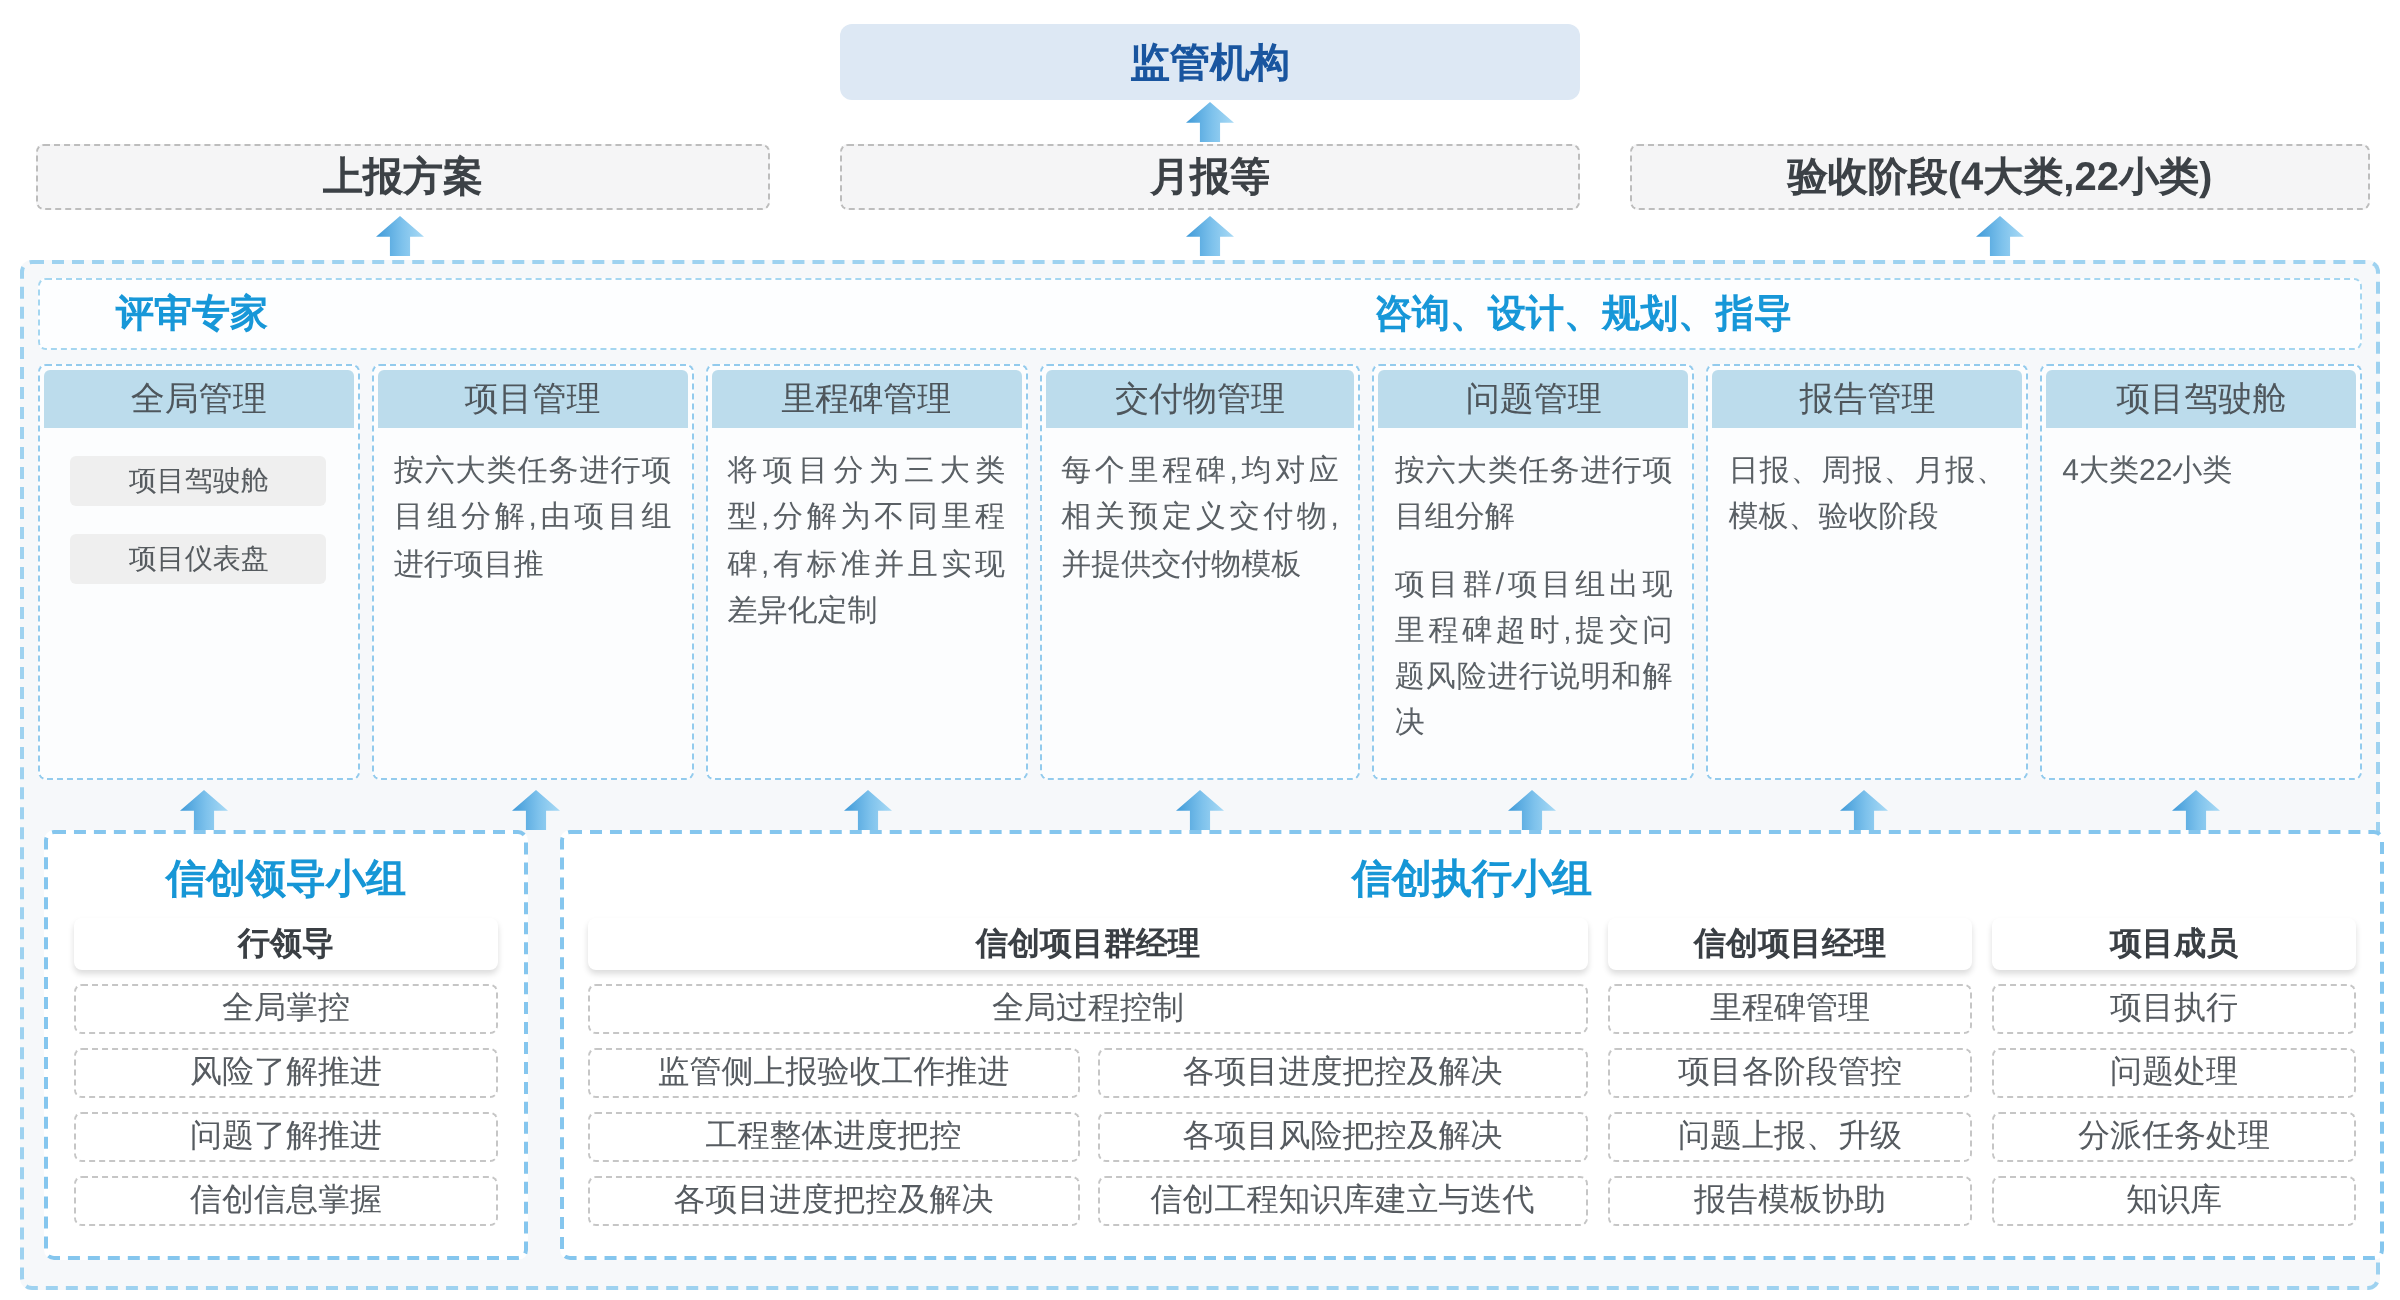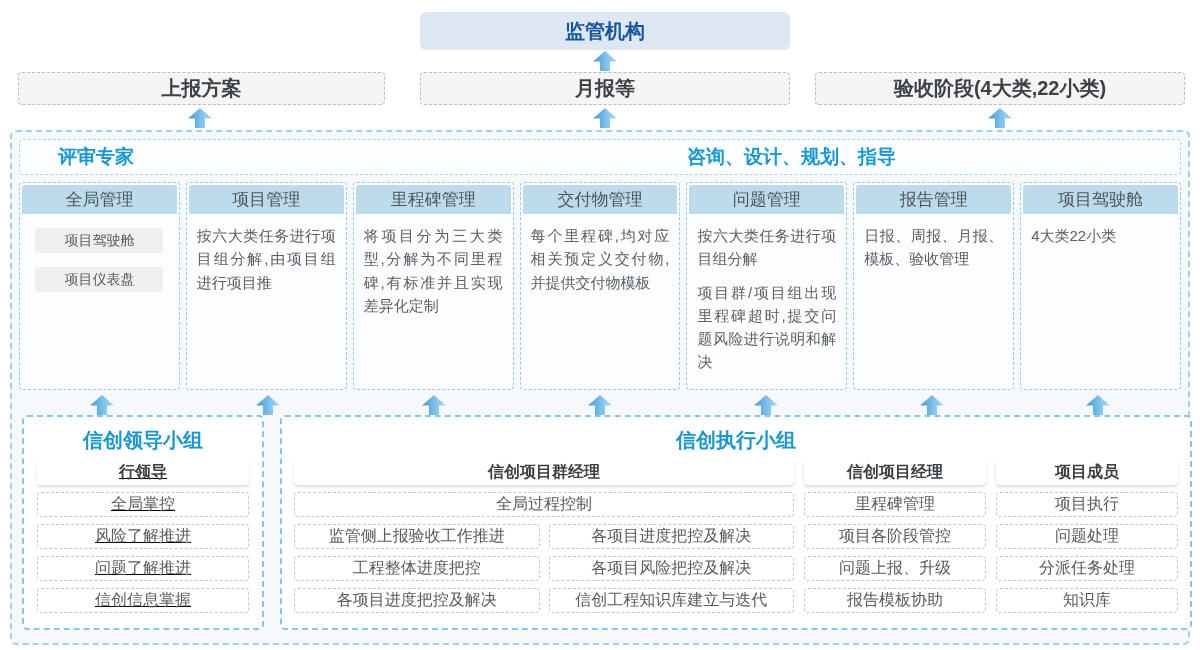--- a/index.html
+++ b/index.html
@@ -53,21 +53,21 @@
   .grp-title { text-align:center; margin-top:8px; height:32px; line-height:30px;
     color:#1696d6; font-weight:bold; font-size:20px; }
   .role-box { height:26px; background:#fff; border-radius:4px;
     box-shadow:0 2px 3px rgba(0,0,0,.14); display:flex; align-items:center; justify-content:center;
     color:#3a3f44; font-weight:bold; font-size:16px; }
   .item-box { height:25px; border:1.5px dashed #c6c6c6; border-radius:4px;
     display:flex; align-items:center; justify-content:center;
     color:#565b60; font-size:16px; background:#fff; }
 
   .grp-leader { width:242px; margin-right:16px; }
-  .leader-inner { padding:2px 13px 0 13px; display:flex; flex-direction:column; gap:7px;text-decoration:underline; }
+  .leader-inner { padding:2px 13px 0 13px; display:flex; flex-direction:column; gap:7px; }
 
   .grp-exec { flex:1; }
   .exec-inner { padding:2px 12px 0 12px; display:flex; gap:10px;justify-content:flex-end; }
   .sect { display:flex; flex-direction:column; gap:7px; }
   .sect-pgm { width:500px; flex:none; }
   .sect-pm, .sect-member { flex:1; }
   .duo { display:grid; grid-template-columns:1fr 1fr; gap:9px; }
 </style>
 </head>
 <body>
@@ -125,21 +125,21 @@
         <div class="col">
           <div class="col-head">问题管理</div>
           <div class="col-body">
             <p>按六大类任务进行项目组分解</p>
             <p>项目群/项目组出现里程碑超时,提交问题风险进行说明和解决</p>
           </div>
         </div>
         <div class="col">
           <div class="col-head">报告管理</div>
           <div class="col-body">
-            <p>日报、周报、月报、模板、验收管理</p>
+            <p>日报、周报、月报、模板、验收阶段</p>
           </div>
         </div>
         <div class="col">
           <div class="col-head">项目驾驶舱</div>
           <div class="col-body">
             <p>4大类22小类</p>
           </div>
         </div>
       </div>
 

